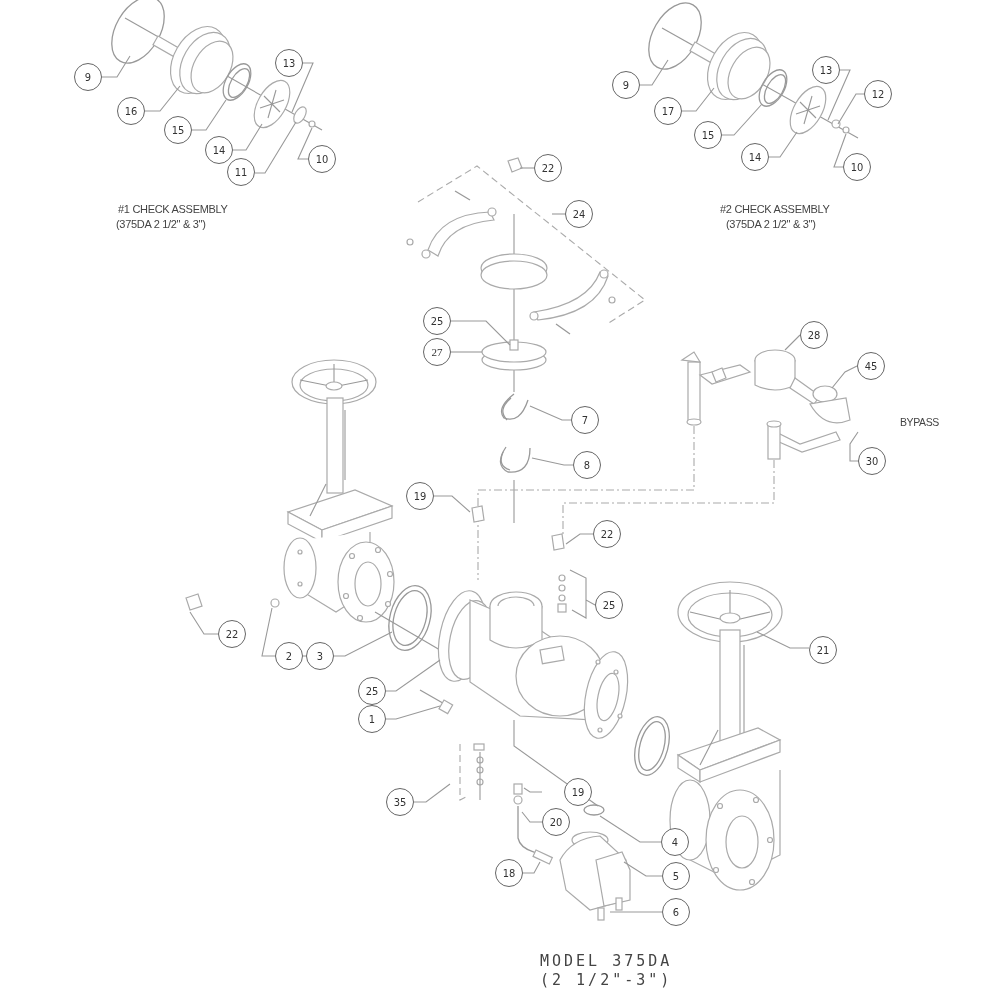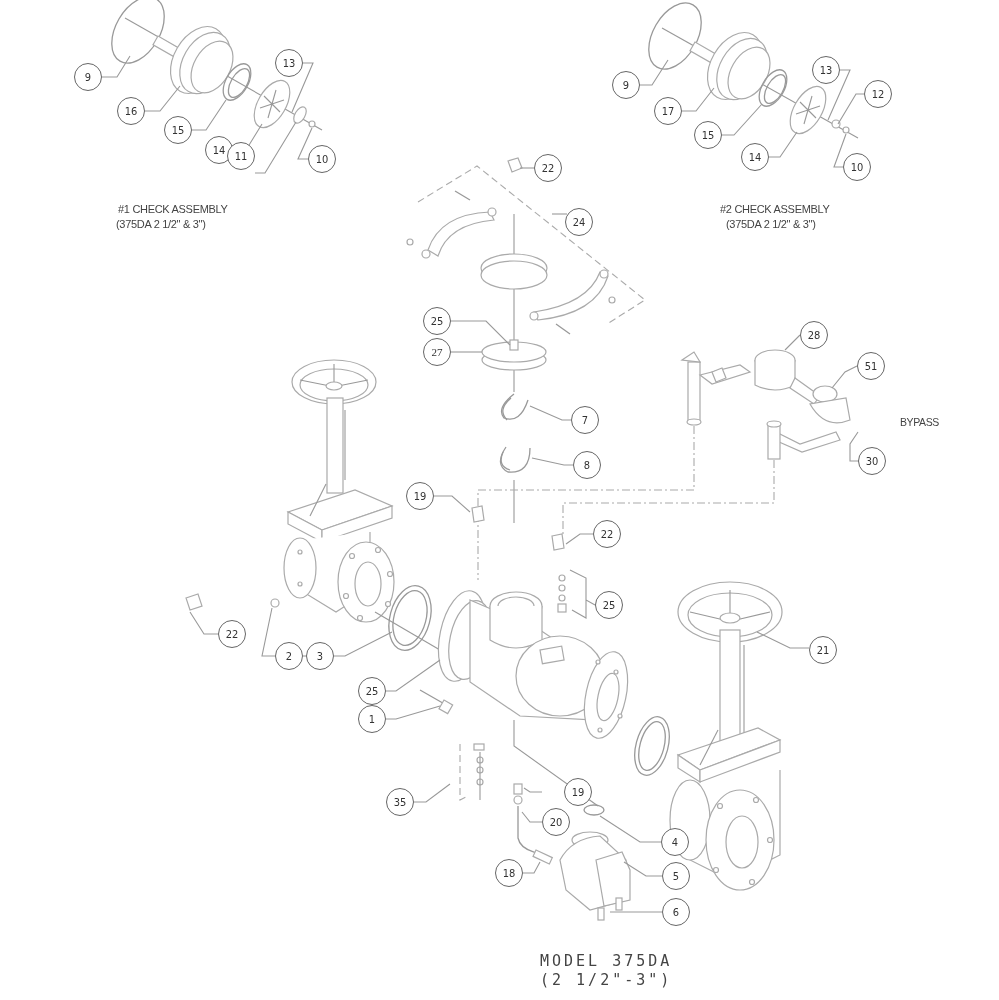--- a/index.html
+++ b/index.html
@@ -285,35 +285,35 @@
     <path class="ln" d="M662 912 L610 912"></path>
   </g>
 </svg>
 
 <div id="callouts">
     <div class="callout" style="left: 88px; top: 77px;">9</div>
     <div class="callout" style="left: 131px; top: 111px;">16</div>
     <div class="callout" style="left: 178px; top: 130px;">15</div>
     <div class="callout" style="left: 219px; top: 150px;">14</div>
     <div class="callout" style="left: 289px; top: 63px;">13</div>
-    <div class="callout" style="left: 241px; top: 156px;">11</div>
+    <div class="callout" style="left: 241px; top: 172px;">11</div>
     <div class="callout" style="left: 322px; top: 159px;">10</div>
     <div class="callout" style="left: 626px; top: 85px;">9</div>
     <div class="callout" style="left: 668px; top: 111px;">17</div>
     <div class="callout" style="left: 708px; top: 135px;">15</div>
     <div class="callout" style="left: 755px; top: 157px;">14</div>
     <div class="callout" style="left: 826px; top: 70px;">13</div>
     <div class="callout" style="left: 878px; top: 94px;">12</div>
     <div class="callout" style="left: 857px; top: 167px;">10</div>
     <div class="callout" style="left: 548px; top: 168px;">22</div>
-    <div class="callout" style="left: 579px; top: 222px;">24</div>
+    <div class="callout" style="left: 579px; top: 214px;">24</div>
     <div class="callout" style="left: 437px; top: 321px;">25</div>
     <div class="callout" style="left: 437px; top: 352px; font-family: Liberation Serif, serif;">27</div>
     <div class="callout" style="left: 814px; top: 335px;">28</div>
-    <div class="callout" style="left: 871px; top: 366px;">51</div>
+    <div class="callout" style="left: 871px; top: 366px;">45</div>
     <div class="callout" style="left: 872px; top: 461px;">30</div>
     <div class="callout" style="left: 585px; top: 420px;">7</div>
     <div class="callout" style="left: 587px; top: 465px;">8</div>
     <div class="callout" style="left: 420px; top: 496px;">19</div>
     <div class="callout" style="left: 607px; top: 534px;">22</div>
     <div class="callout" style="left: 609px; top: 605px;">25</div>
     <div class="callout" style="left: 232px; top: 634px;">22</div>
     <div class="callout" style="left: 289px; top: 656px;">2</div>
     <div class="callout" style="left: 320px; top: 656px;">3</div>
     <div class="callout" style="left: 372px; top: 691px;">25</div>

